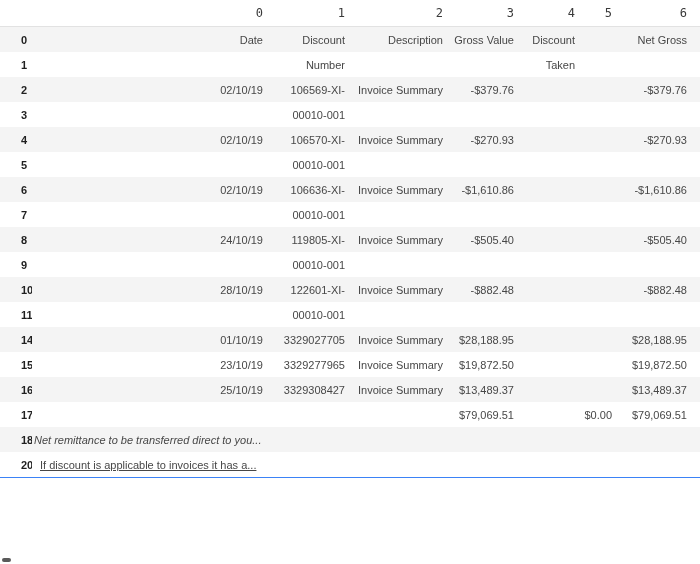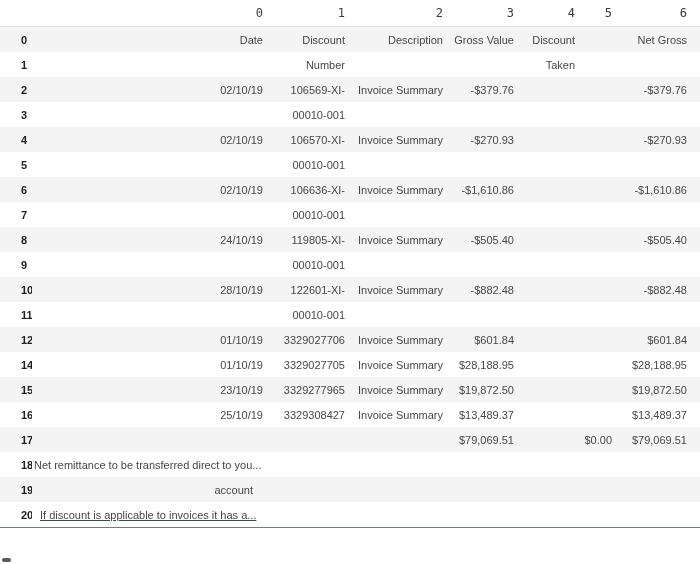--- a/index.html
+++ b/index.html
@@ -35,21 +35,21 @@
     color:#1f1f1f;
   }
   tbody tr:nth-child(odd){background:#f4f4f4;}
   tbody tr:nth-child(even){background:#ffffff;}
   tbody tr:last-child td, tbody tr:last-child th{border-bottom:1px solid #3b82f6;}
   .c7{padding-right:13px;}
   
   tr[data-row="18"] td.c1, tr[data-row="20"] td.c1{
     text-align:left;overflow:visible;
   }
-  tr[data-row="18"] td.c1{padding-left:2px;}
+  tr[data-row="18"] td.c1{padding-left:2px;font-style:italic;}
   tr[data-row="20"] td.c1{padding-left:8px;text-decoration:underline;}
   tr[data-row="19"] td.c1{padding-right:15px;}
   .hscroll-thumb{
     position:absolute;left:2px;top:558px;width:9px;height:4px;
     background:#5a5a5a;border-radius:2px;
   }
 </style>
 </head>
 <body>
 
@@ -191,30 +191,20 @@
         <tr data-row="11">
           <th class="idx">11</th>
           <td class="c1"></td>
           <td class="c2">00010-001</td>
           <td class="c3"></td>
           <td class="c4"></td>
           <td class="c5"></td>
           <td class="c6"></td>
           <td class="c7"></td>
         </tr>
-        <tr data-row="12">
-          <th class="idx">12</th>
-          <td class="c1">01/10/19</td>
-          <td class="c2">3329027706</td>
-          <td class="c3">Invoice Summary</td>
-          <td class="c4">$601.84</td>
-          <td class="c5"></td>
-          <td class="c6"></td>
-          <td class="c7">$601.84</td>
-        </tr>
         <tr data-row="14">
           <th class="idx">14</th>
           <td class="c1">01/10/19</td>
           <td class="c2">3329027705</td>
           <td class="c3">Invoice Summary</td>
           <td class="c4">$28,188.95</td>
           <td class="c5"></td>
           <td class="c6"></td>
           <td class="c7">$28,188.95</td>
         </tr>
@@ -244,30 +234,20 @@
           <td class="c2"></td>
           <td class="c3"></td>
           <td class="c4">$79,069.51</td>
           <td class="c5"></td>
           <td class="c6">$0.00</td>
           <td class="c7">$79,069.51</td>
         </tr>
         <tr data-row="18">
           <th class="idx">18</th>
           <td class="c1">Net remittance to be transferred direct to you...</td>
-          <td class="c2"></td>
-          <td class="c3"></td>
-          <td class="c4"></td>
-          <td class="c5"></td>
-          <td class="c6"></td>
-          <td class="c7"></td>
-        </tr>
-        <tr data-row="19">
-          <th class="idx">19</th>
-          <td class="c1">account</td>
           <td class="c2"></td>
           <td class="c3"></td>
           <td class="c4"></td>
           <td class="c5"></td>
           <td class="c6"></td>
           <td class="c7"></td>
         </tr>
         <tr data-row="20">
           <th class="idx">20</th>
           <td class="c1">If discount is applicable to invoices it has a...</td>

